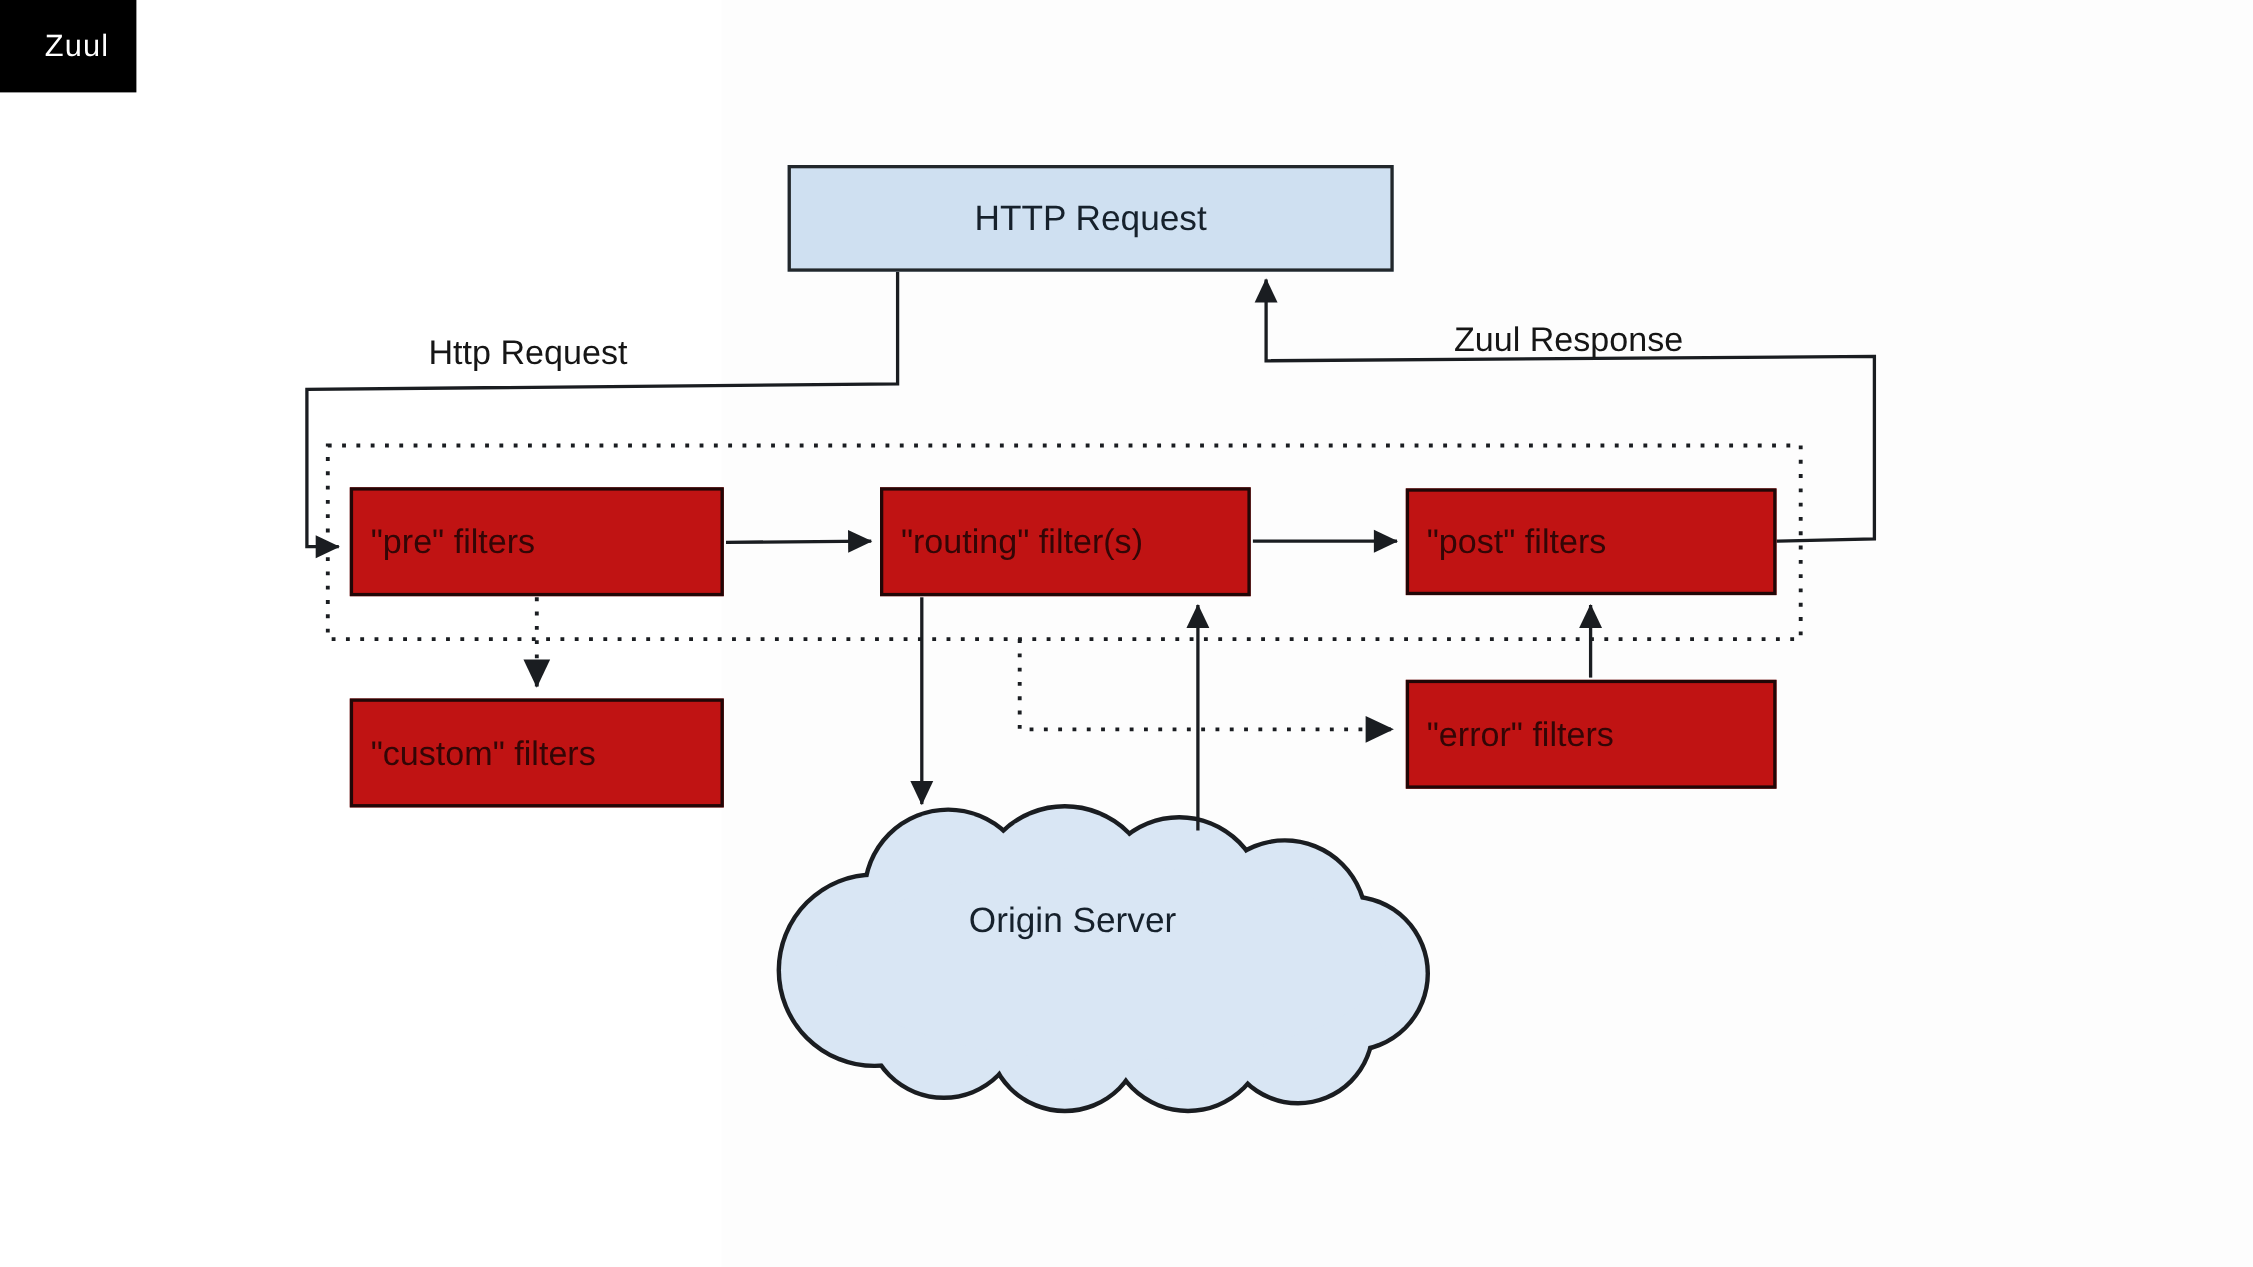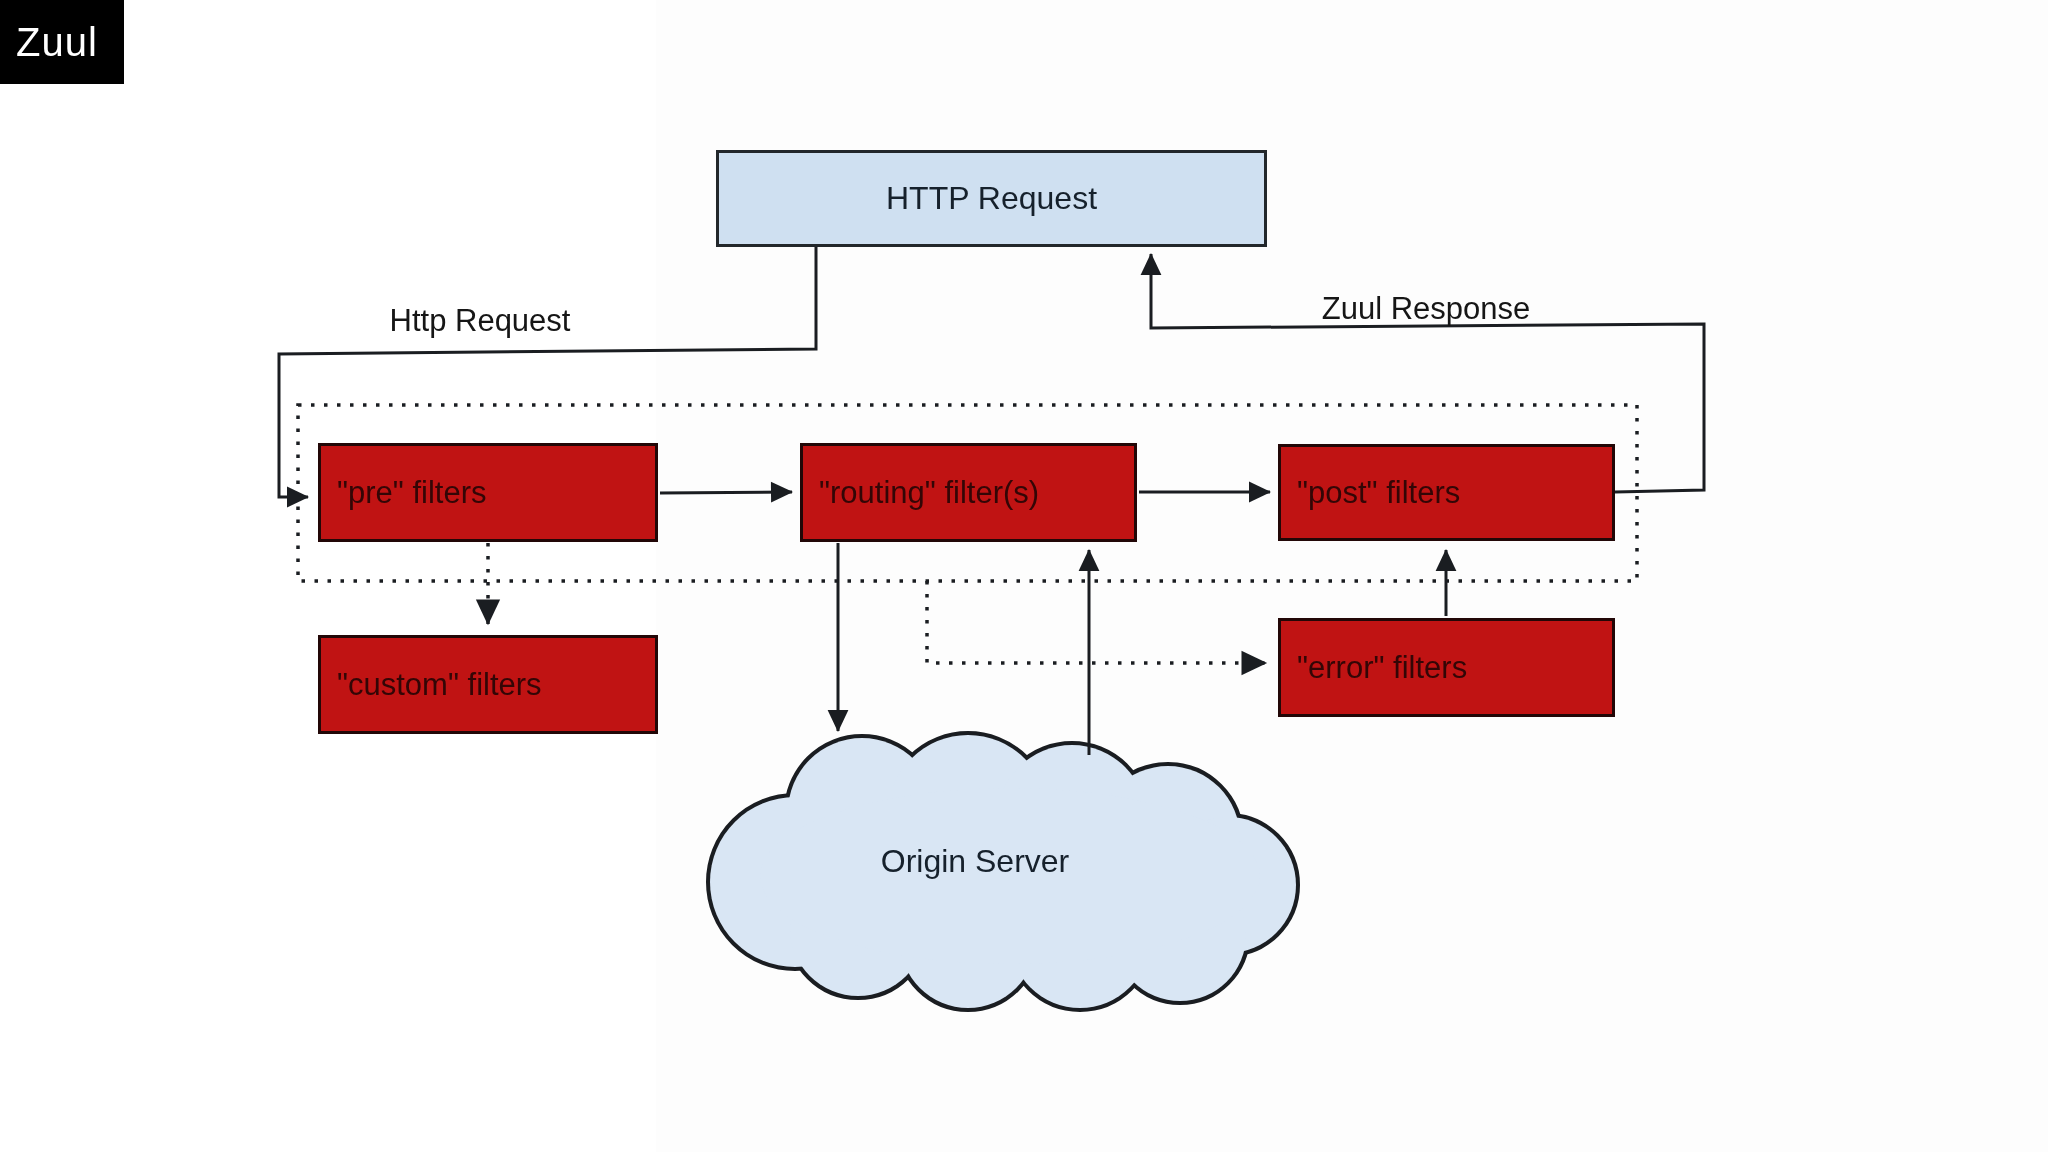--- a/index.html
+++ b/index.html
@@ -20,23 +20,23 @@
     width:2048px;height:1152px;overflow:hidden;
     background:var(--canvas);
     font-family:"Liberation Sans", sans-serif;
   }
   .canvas{position:relative;width:2048px;height:1152px;background:var(--canvas);}
   .canvas > svg{position:absolute;left:0;top:0;z-index:1;}
 
   .badge{
     position:absolute;left:0;top:0;width:124px;height:84px;z-index:3;
     background:var(--badge-bg);color:var(--badge-text);
-    display:flex;align-items:center;justify-content:flex-start;
+    display:flex;align-items:center;justify-content:center;
     padding-left:16px;box-sizing:border-box;
-    font-size:40px;letter-spacing:1px;
+    font-size:28px;letter-spacing:1px;
   }
 
   .node{
     position:absolute;z-index:2;box-sizing:border-box;
     display:flex;align-items:center;
   }
   .node.blue{
     background:var(--box-blue);
     border:3px solid var(--box-blue-border);
     color:var(--box-blue-text);
@@ -61,21 +61,21 @@
 
   .edge-label{
     position:absolute;z-index:2;transform:translateX(-50%);
     color:#161616;font-size:31px;white-space:nowrap;
   }
   #l-request {left:480px;  top:303px;}
   #l-response{left:1426px; top:291px;}
 
   .cloud-label{
     position:absolute;z-index:2;transform:translate(-50%,-50%);
-    left:975px;top:861px;
+    left:975px;top:837px;
     color:var(--box-blue-text);font-size:32px;white-space:nowrap;
   }
 
   .conn{fill:none;stroke:var(--ink);stroke-width:3px;}
   .conn.dotted{stroke-width:3.5px;stroke-dasharray:3.5 9.5;}
   .boundary{fill:none;stroke:var(--ink);stroke-width:3.5px;stroke-dasharray:3.5 9.5;}
   .cloud-stroke{fill:none;stroke:var(--ink);stroke-width:8px;}
   .cloud-fill{fill:var(--cloud-fill);stroke:none;}
 </style>
 </head>

